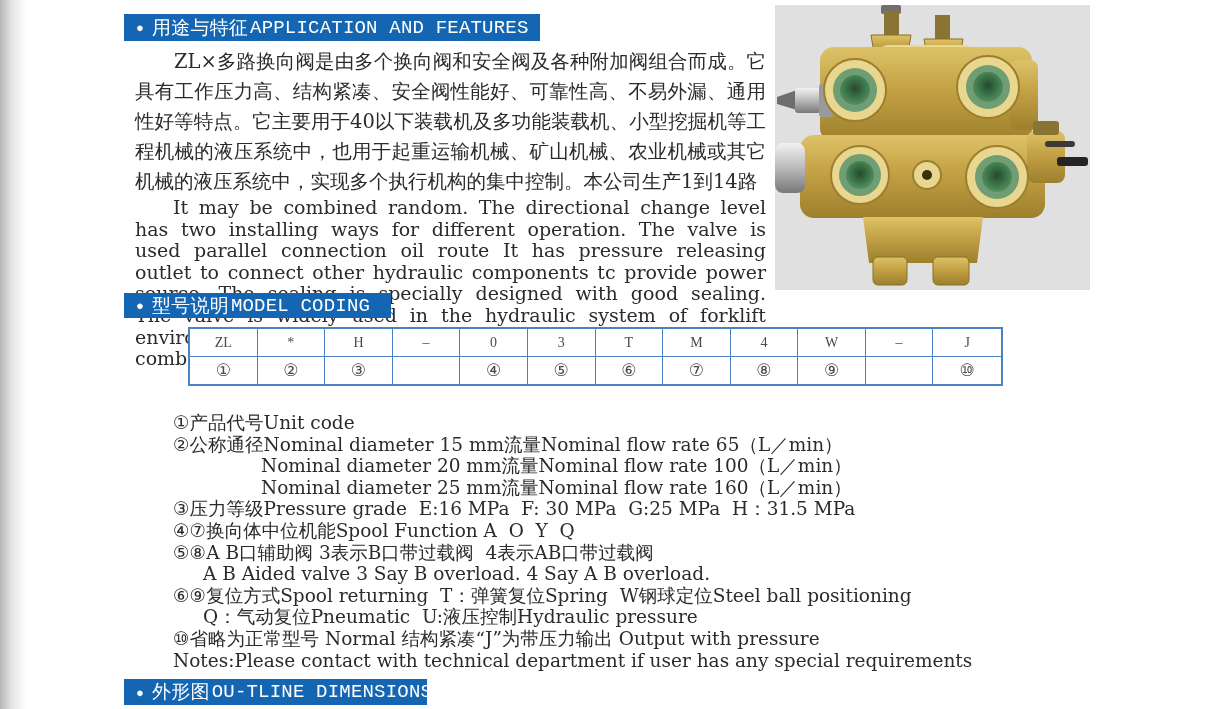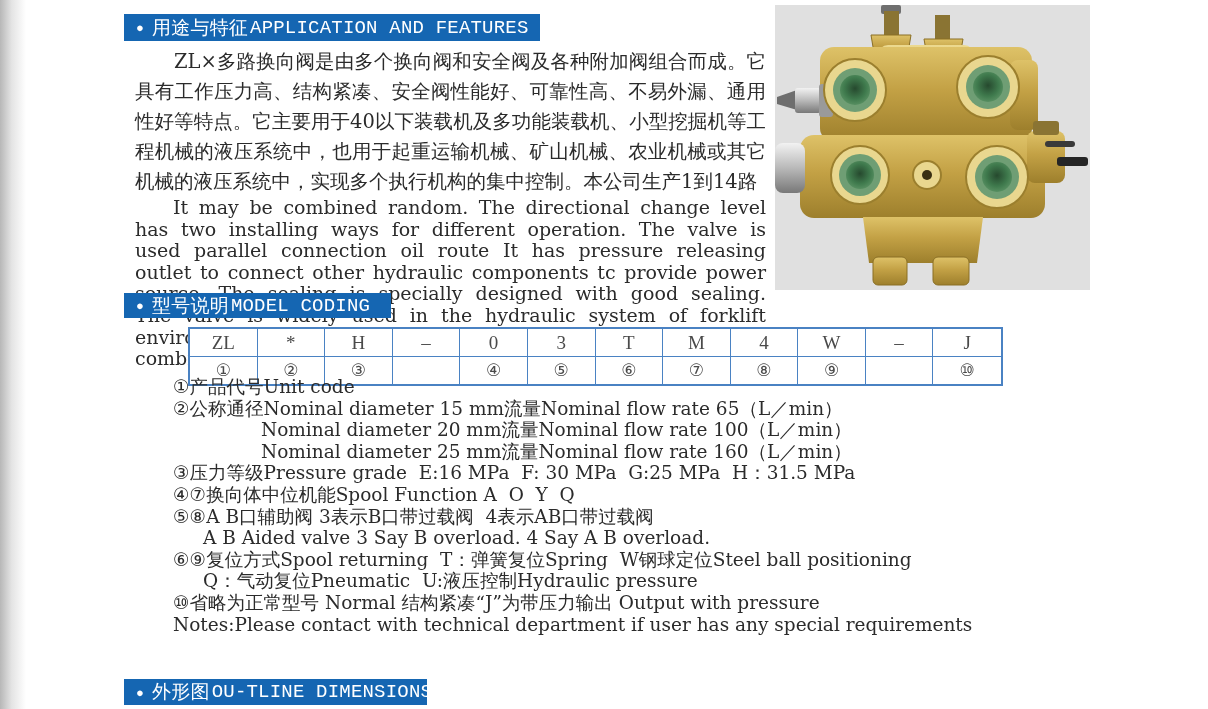--- a/index.html
+++ b/index.html
@@ -37,21 +37,21 @@
   .mtable{
     position:absolute;
     border:2px solid #4a82c3;
     box-sizing:border-box;
     background:#fff;
   }
   .trow{display:grid;grid-template-columns:repeat(12,1fr);}
   .tcell{
     border-right:1px solid #4a82c3;
     height:27px;display:flex;align-items:center;justify-content:center;
-    font-size:19px;color:#4a4a4a;
+    font-size:14px;color:#4a4a4a;
     font-family:"Liberation Serif","DejaVu Serif","DejaVu Sans",serif;
   }
   .trow:first-child .tcell{border-bottom:1px solid #4a82c3;}
   .tcell:last-child{border-right:none;}
   .trow:last-child .tcell{font-size:17px;}
   
   .notes{position:absolute;}
   .note{
     font-size:18.5px;line-height:21.6px;white-space:pre;color:#2b2b2b;
     font-family:"DejaVu Serif","Liberation Serif","DejaVu Sans",serif;
@@ -192,21 +192,21 @@
       <div class="tcell">⑤</div>
       <div class="tcell">⑥</div>
       <div class="tcell">⑦</div>
       <div class="tcell">⑧</div>
       <div class="tcell">⑨</div>
       <div class="tcell"></div>
       <div class="tcell">⑩</div>
     </div>
   </div>
 
-  <div class="notes" style="left:173px;top:376px;width:680px">
+  <div class="notes" style="left:173px;top:412px;width:680px">
     <div class="note">①产品代号Unit code</div>
     <div class="note">②公称通径Nominal diameter 15 mm流量Nominal flow rate 65（L／min）</div>
     <div class="note ind2">Nominal diameter 20 mm流量Nominal flow rate 100（L／min）</div>
     <div class="note ind2">Nominal diameter 25 mm流量Nominal flow rate 160（L／min）</div>
     <div class="note">③压力等级Pressure grade  E:16 MPa  F: 30 MPa  G:25 MPa  H：31.5 MPa</div>
     <div class="note">④⑦换向体中位机能Spool Function A  O  Y  Q</div>
     <div class="note">⑤⑧A B口辅助阀 3表示B口带过载阀  4表示AB口带过载阀</div>
     <div class="note ind1">A B Aided valve 3 Say B overload. 4 Say A B overload.</div>
     <div class="note">⑥⑨复位方式Spool returning  T：弹簧复位Spring  W钢球定位Steel ball positioning</div>
     <div class="note ind1">Q：气动复位Pneumatic  U:液压控制Hydraulic pressure</div>

